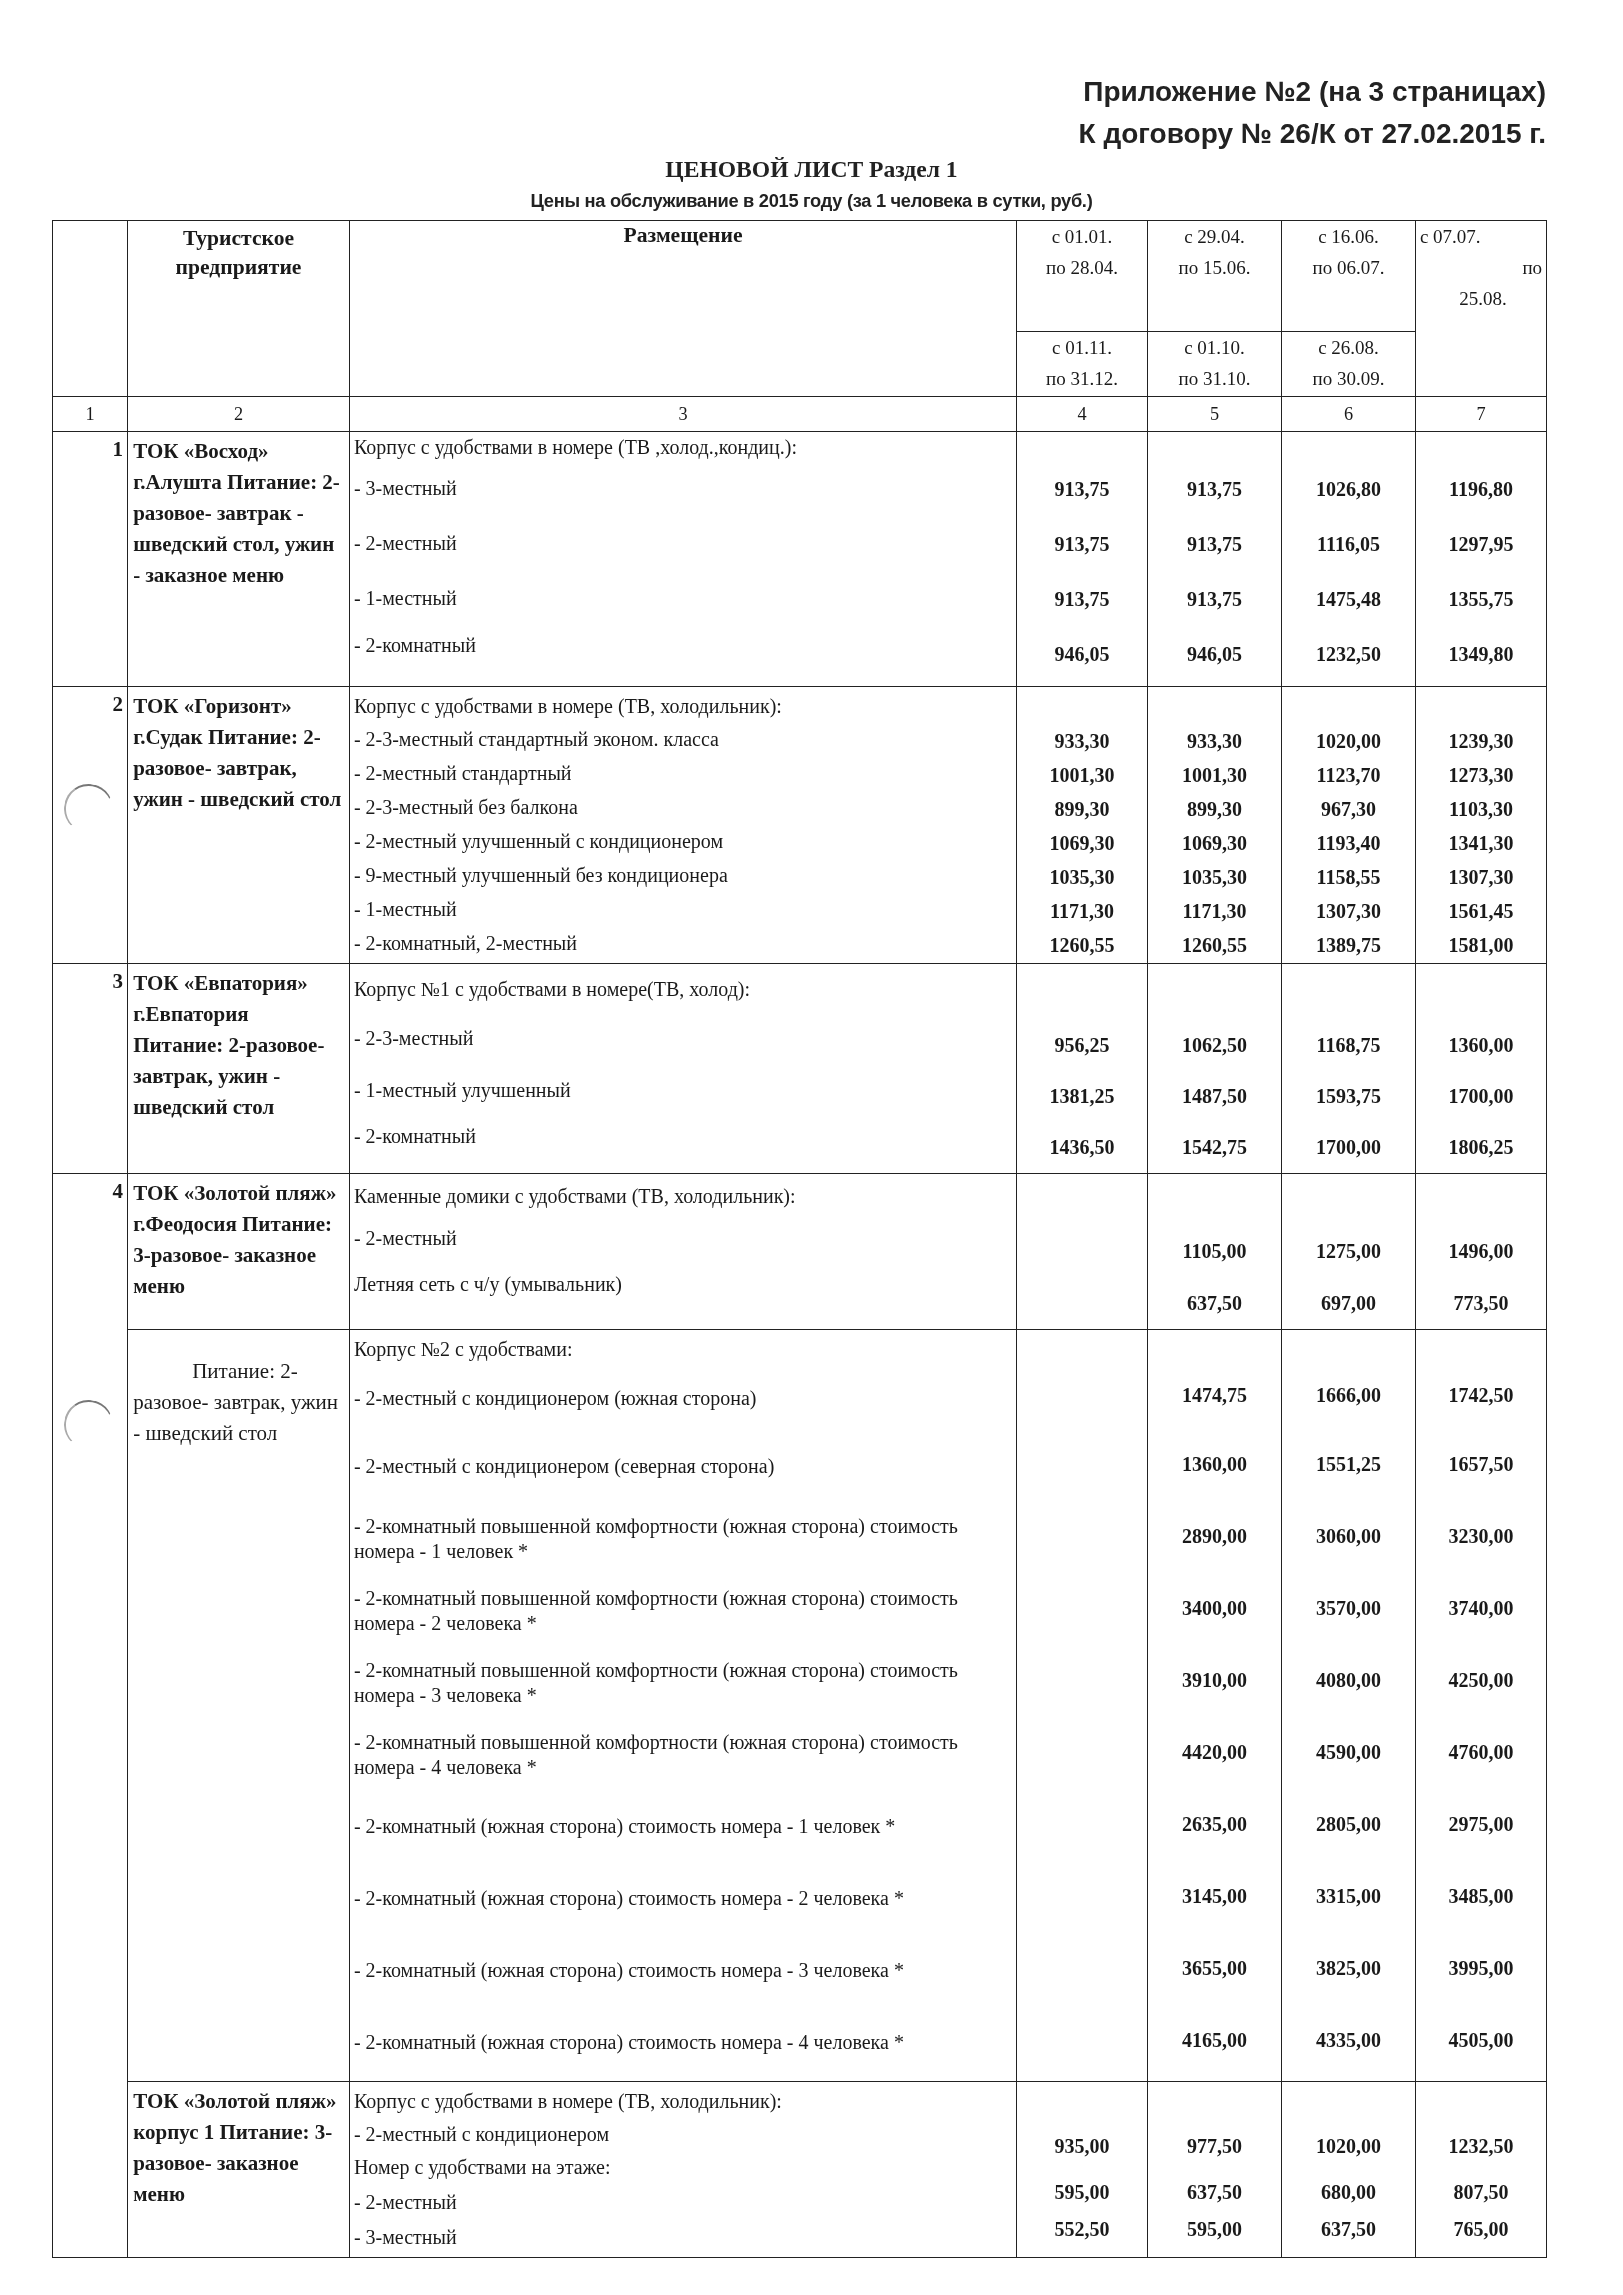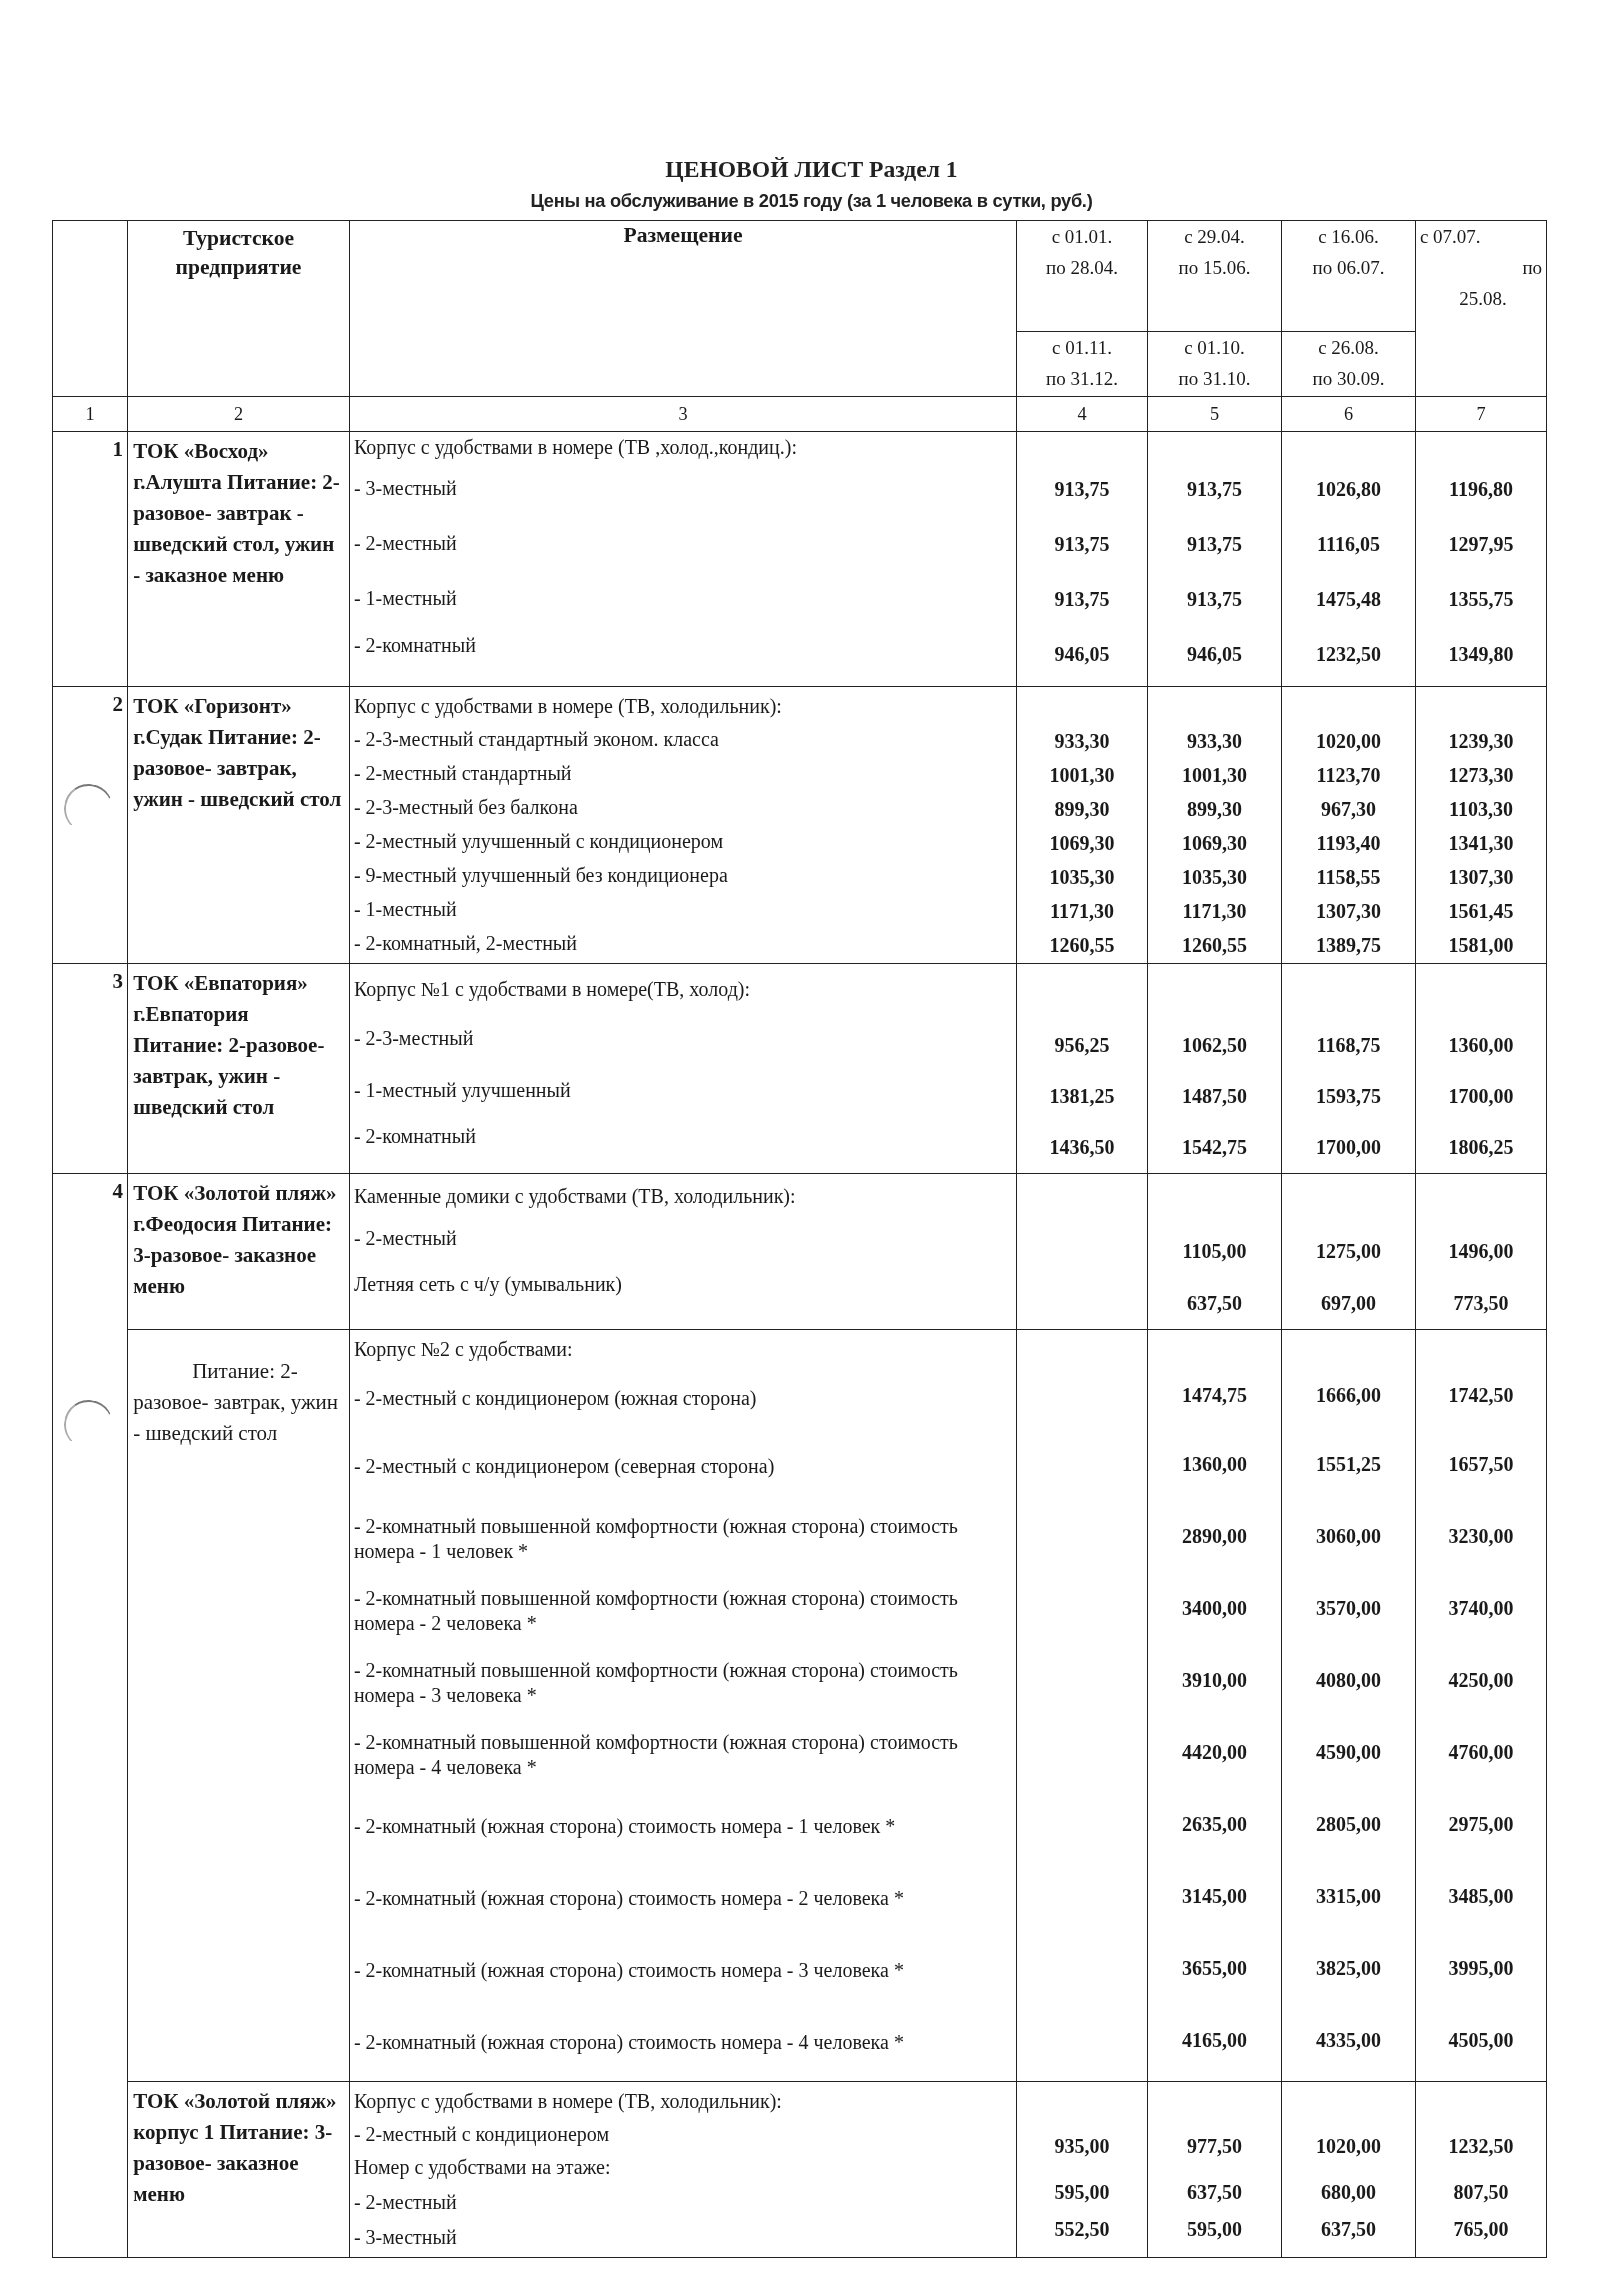--- a/index.html
+++ b/index.html
@@ -19,20 +19,22 @@
   .ent.plain { font-weight: normal; }
   .place { padding: 2.6px 3.9px !important; }
   .line { display: flex; align-items: center; line-height: 25px; font-size: 20px; }
   .vals { display: flex; flex-direction: column; }
   .v { display: flex; align-items: center; justify-content: center; font-weight: bold; font-size: 20px; }
 </style>
 </head>
 <body>
 
 <div class="appendix">
+  <div>Приложение №2 (на 3 страницах)</div>
+  <div>К договору № 26/К  от  27.02.2015 г.</div>
 </div>
 <div class="title">ЦЕНОВОЙ ЛИСТ   Раздел 1</div>
 <div class="subtitle">Цены на обслуживание в  2015 году (за 1 человека в сутки, руб.)</div>
 
 <div class="hole" style="top:784px;"></div>
 <div class="hole" style="top:1400px;"></div>
 
 <table class="price">
   <colgroup>
     <col style="width:75px">

